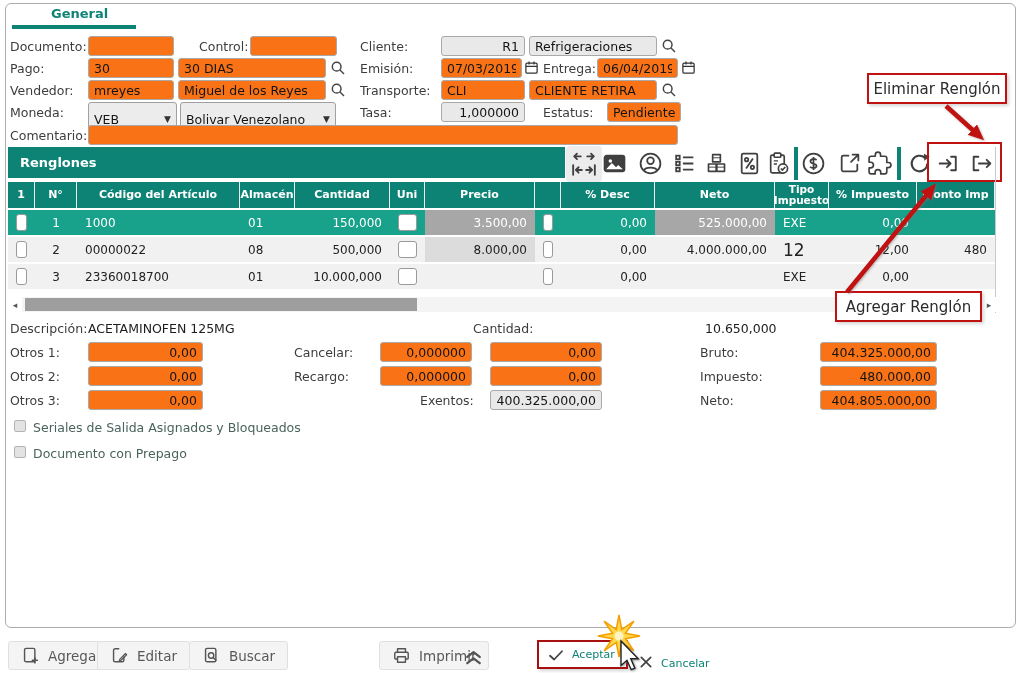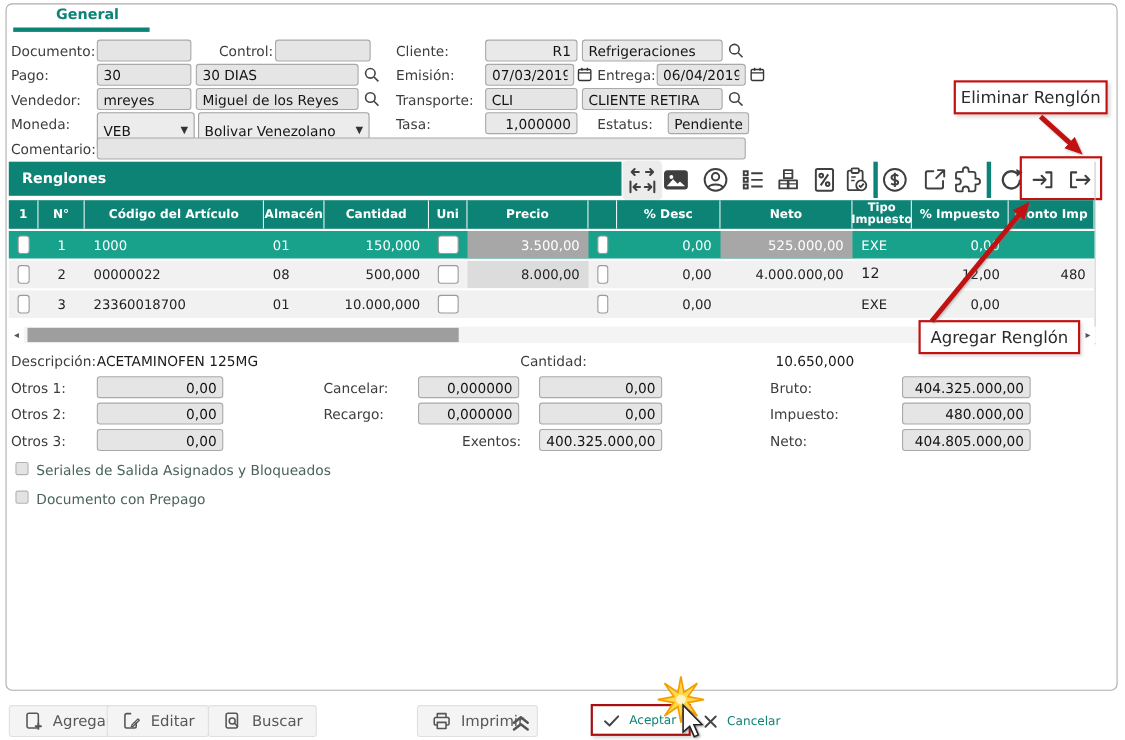--- a/index.html
+++ b/index.html
@@ -1,21 +1,21 @@
 <!DOCTYPE html>
 <html><head>
 <meta charset="utf-8">
 <style>
   html,body{margin:0;padding:0;background:#fff;}
   #page{position:relative;width:1023px;height:673px;background:#fff;
         font-family:"DejaVu Sans","Liberation Sans",sans-serif;overflow:hidden;}
   .abs{position:absolute;}
   .lbl{position:absolute;font-size:12.5px;color:#3d3d3d;white-space:nowrap;}
   .val{position:absolute;font-size:12.5px;color:#1c1c1c;white-space:nowrap;}
-  .inp{position:absolute;height:20px;border:1px solid #a9a9a9;border-radius:3px;background:#e5e5e5;
+  .inp{position:absolute;height:20px;border:1px solid #a9a9a9;border-radius:3px;background:#f97316;
        font:12.5px "DejaVu Sans",sans-serif;color:#141414;padding:0 5px;box-sizing:border-box;outline:none;}
   .inp.rt{text-align:right;}
   .inp.ro{background:#e9e9e9;}
   .sel{position:absolute;height:20px;border:1px solid #a0a0a0;border-radius:3px;background:#ececec;
        font-size:12.5px;color:#141414;box-sizing:border-box;display:flex;align-items:center;
        padding:16px 5px;justify-content:space-between;}
   .sel .arr{font-size:9px;color:#333;margin-left:4px;}
   #panel{position:absolute;left:5px;top:3px;width:1011px;height:625px;border:1px solid #adadad;border-radius:6px;background:#fff;box-sizing:border-box;}
   #tabtxt{position:absolute;left:45px;top:6px;font-size:13px;font-weight:bold;color:#0D8376;background:#fff;padding:0 6px;}
   #tabbar{position:absolute;left:12px;top:25px;width:124px;height:4px;background:#0D8376;}
@@ -290,21 +290,21 @@
     <div class="c w4 tr">500,000</div>
     <div class="c w5 tc">
         <span class="cbx"></span>
       </div>
     <div class="c w6 tr bg-lgray">8.000,00</div>
     <div class="c w7 tc">
         <span class="cbx"></span>
       </div>
     <div class="c w8 tr">0,00</div>
     <div class="c w9 tr">4.000.000,00</div>
-    <div class="c w10 tl" style="font-size:13px">12</div>
+    <div class="c w10 tl" style="font-size:17px">12</div>
     <div class="c w11 tr">12,00</div>
     <div class="c w12 tr">480</div>
   </div>
 
   <div class="grow r-norm" style="top:264px">
     <div class="c w0 tc">
         <span class="cbx"></span>
       </div>
     <div class="c w1 tc">3</div>
     <div class="c w2 tl">23360018700</div>
@@ -398,21 +398,21 @@
       <path d="M5.5 13.5 L12 8.5 L18.5 13.5 M5.5 20 L12 15 L18.5 20"></path>
     </svg>
   </span>
 
   <div id="aceptar-redbox">
     <svg class="glyph" width="18" height="18" viewBox="0 0 24 24" fill="none" stroke="#444" stroke-width="2.4" stroke-linecap="round" stroke-linejoin="round">
       <path d="M4 13 L9.5 18 L20 7"></path>
     </svg>
     <span class="tealtxt">Aceptar</span>
   </div>
-  <div class="abs" style="left:638px;top:641px;height:29px;display:flex;align-items:center;gap:7px">
+  <div class="abs" style="left:638px;top:641px;height:29px;display:flex;align-items:flex-end;gap:7px">
     <svg class="glyph" width="16" height="16" viewBox="0 0 24 24" fill="none" stroke="#444" stroke-width="2.6" stroke-linecap="round">
       <path d="M5 5 L19 19 M19 5 L5 19"></path>
     </svg>
     <span class="tealtxt">Cancelar</span>
   </div>
 
   <div class="ann" style="left:867px;top:73px;width:140px;height:31px">Eliminar Renglón</div>
   <div class="ann" style="left:835px;top:291px;width:147px;height:31px">Agregar Renglón</div>
 
   <svg id="overlay" width="1023" height="673" viewBox="0 0 1023 673">

